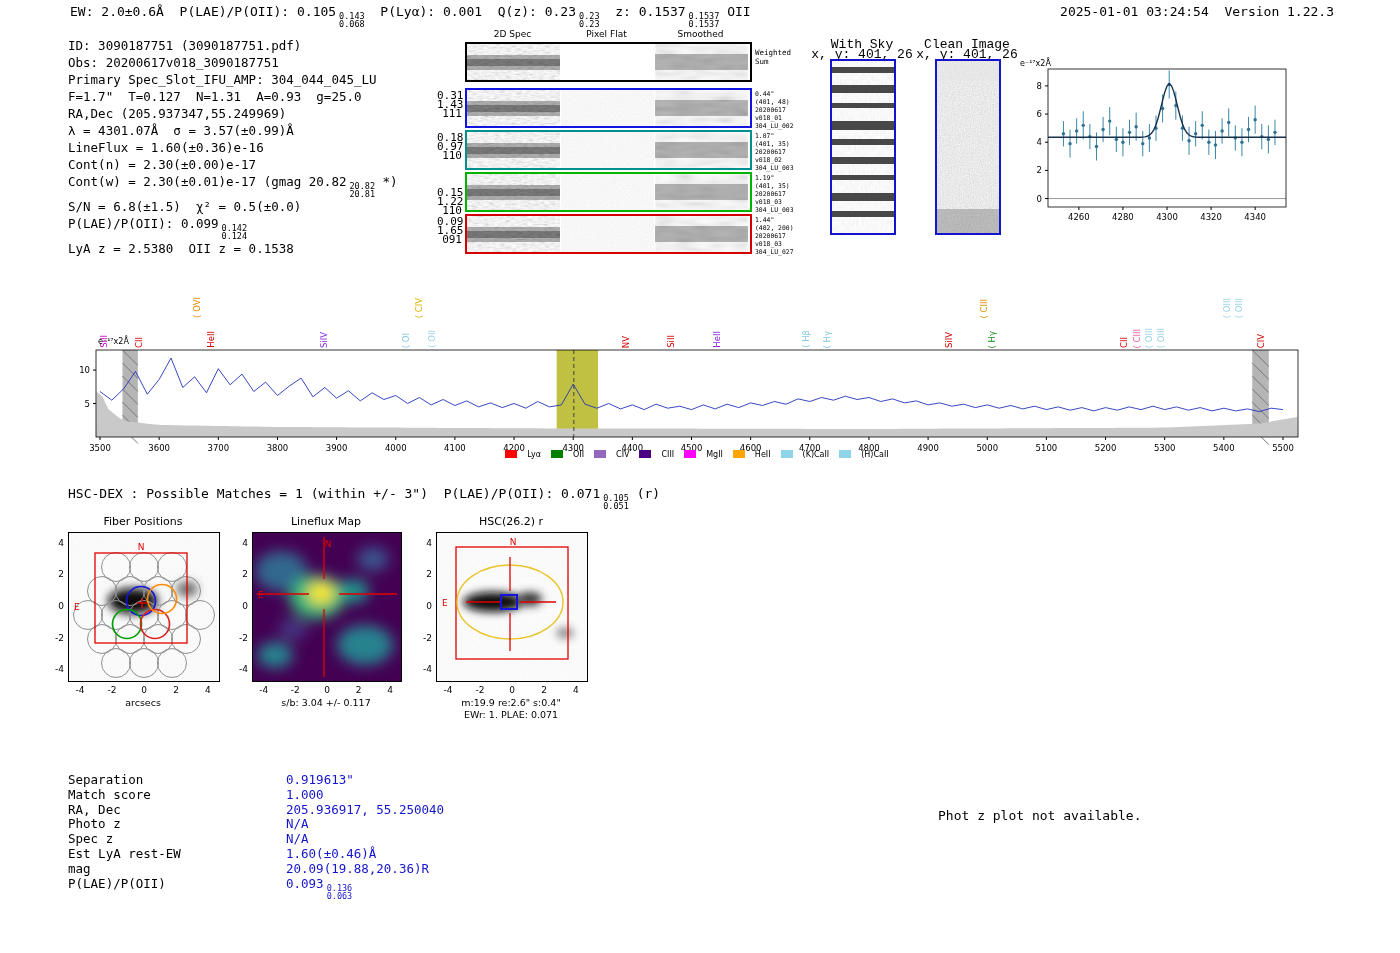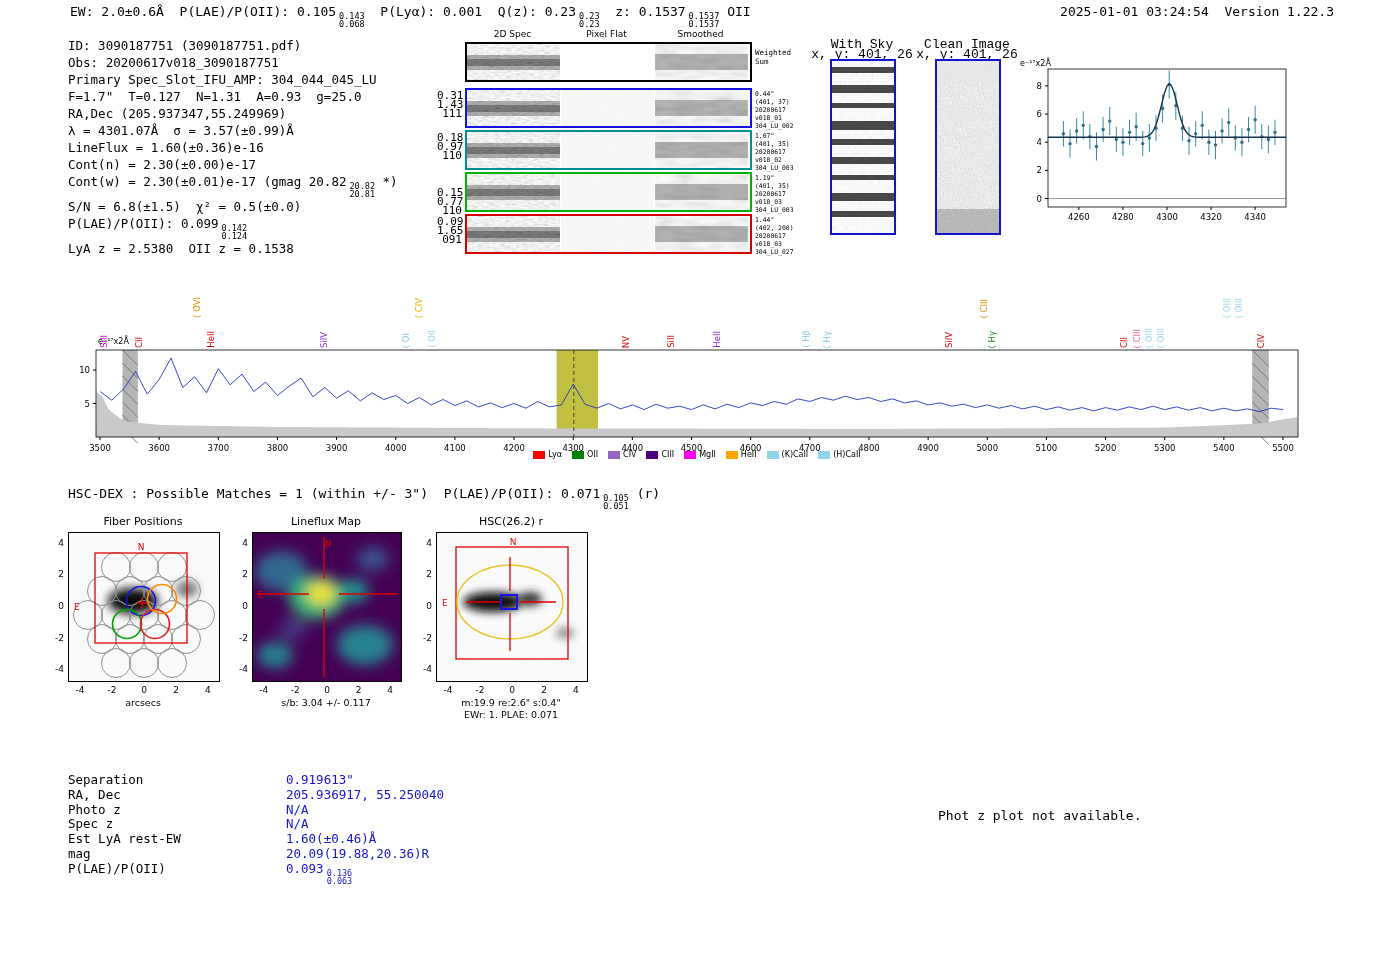--- a/index.html
+++ b/index.html
@@ -12,21 +12,21 @@
   .stack{display:inline-flex;flex-direction:column;font-size:8.5px;line-height:8px;vertical-align:-3px;margin-left:3px}
   .colhdr{position:absolute;font-family:"DejaVu Sans",sans-serif;font-size:9px;text-align:center}
   .ctitle{position:absolute;font-family:Liberation Mono, monospace;font-size:13px;text-align:center}
   .imgbox{position:absolute;border:2px solid #1414cc;overflow:hidden;background:#fff}
   .rowbox{position:absolute;display:flex;gap:1px;align-items:center;background:#fff;padding:0}
   .rowlabels{position:absolute;font-size:11px;line-height:9px;text-align:right;width:25px}
   .rowann{position:absolute;font-size:6.4px;line-height:8px}
   .emline{position:absolute;font-family:"DejaVu Sans",sans-serif;font-size:8.5px;
           writing-mode:vertical-rl;transform:rotate(180deg);white-space:nowrap}
   #spec-legend{display:flex;justify-content:center;gap:10px;align-items:center}
-  .lg-item{display:inline-flex;align-items:center;gap:3px;font-family:"DejaVu Sans",sans-serif;font-size:8px}
+  .lg-item{display:inline-flex;align-items:flex-start;gap:10px;font-family:"DejaVu Sans",sans-serif;font-size:8px}
   .lg-swatch{display:inline-block;width:12px;height:8px}
   .ptitle{position:absolute;font-family:"DejaVu Sans",sans-serif;font-size:11px;text-align:center;width:160px}
   .pimg{position:absolute;border:1px solid #000;background:#fff}
   .ptick{position:absolute;font-family:"DejaVu Sans",sans-serif;font-size:9px}
   .pcap{position:absolute;font-family:"DejaVu Sans",sans-serif;font-size:9.5px;text-align:center;width:200px}
   #match-table .mrow{font-size:12.5px;line-height:14.8px;white-space:pre}
   #match-table .lbl{display:inline-block;width:218px}
   #match-table .val{color:#1414cc}
 </style>
 </head>
@@ -154,21 +154,21 @@
             </svg>
           </div>
         </div>
         <div class="rowlabels" style="left: 437px; top: 91px;">
           <div>0.31</div>
           <div>1.43</div>
           <div>111</div>
         </div>
         <div class="rowann" style="left: 755px; top: 90px; width: 70px;">
           <div>0.44"</div>
-          <div>(401, 37)</div>
+          <div>(401, 48)</div>
           <div>20200617</div>
           <div>v018_01</div>
           <div>304_LU_002</div>
         </div>
         <div class="rowbox" style="left: 465px; top: 130px; width: 287px; height: 40px; border: 2px solid rgb(0, 143, 143);">
           <div style="width: 93px; height: 36px; overflow: hidden; background: rgb(255, 255, 255);">
             <svg width="93" height="36" style="display:block">
               <defs>
                 <filter id="nz6" x="0" y="0" width="100%" height="100%">
                   <feTurbulence type="fractalNoise" baseFrequency="0.18 0.6" numOctaves="2" seed="83"></feTurbulence>
@@ -281,21 +281,21 @@
                   <feGaussianBlur stdDeviation="1.2"></feGaussianBlur>
                 </filter>
               </defs>
               <rect width="93" height="36" fill="#888" filter="url(#nz11)"></rect>
               <rect x="0" y="10" width="93" height="16" fill="#000" opacity="0.28"></rect>
             </svg>
           </div>
         </div>
         <div class="rowlabels" style="left: 437px; top: 188px;">
           <div>0.15</div>
-          <div>0.77</div>
+          <div>1.22</div>
           <div>110</div>
         </div>
         <div class="rowann" style="left: 755px; top: 174px; width: 70px;">
           <div>1.19"</div>
           <div>(401, 35)</div>
           <div>20200617</div>
           <div>v018_03</div>
           <div>304_LU_003</div>
         </div>
         <div class="rowbox" style="left: 465px; top: 214px; width: 287px; height: 40px; border: 2px solid rgb(212, 0, 0);">
@@ -790,20 +790,21 @@
       <div class="ptick" style="left: 565.992px; top: 685px; width: 20px; text-align: center;">4</div>
     </div>
 
   <div class="pcap" style="left:43px;top:697px">arcsecs</div>
   <div class="pcap" style="left:226px;top:697px">s/b: 3.04 +/- 0.117</div>
   <div class="pcap" style="left:411px;top:697px">m:19.9 re:2.6" s:0.4"</div>
   <div class="pcap" style="left:411px;top:709px">EWr: 1. PLAE: 0.071</div>
 
   <div class="abs" id="match-table" style="left:68px;top:773px">
       <div class="mrow"><span class="lbl">Separation</span><span class="val"><span>0.919613"</span></span></div>
+      <div class="mrow"><span class="lbl">Match score</span><span class="val"><span>1.000</span></span></div>
       <div class="mrow"><span class="lbl">RA, Dec</span><span class="val"><span>205.936917, 55.250040</span></span></div>
       <div class="mrow"><span class="lbl">Photo z</span><span class="val"><span>N/A</span></span></div>
       <div class="mrow"><span class="lbl">Spec z</span><span class="val"><span>N/A</span></span></div>
       <div class="mrow"><span class="lbl">Est LyA rest-EW</span><span class="val"><span>1.60(±0.46)Å</span></span></div>
       <div class="mrow"><span class="lbl">mag</span><span class="val"><span>20.09(19.88,20.36)R</span></span></div>
       <div class="mrow"><span class="lbl">P(LAE)/P(OII)</span><span class="val"><span>0.093</span><span class="stack"><span>0.136</span><span>0.063</span></span></span></div>
     </div>
 
   <div class="hdr" style="left:938px;top:808px">Phot z plot not available.</div>
 

